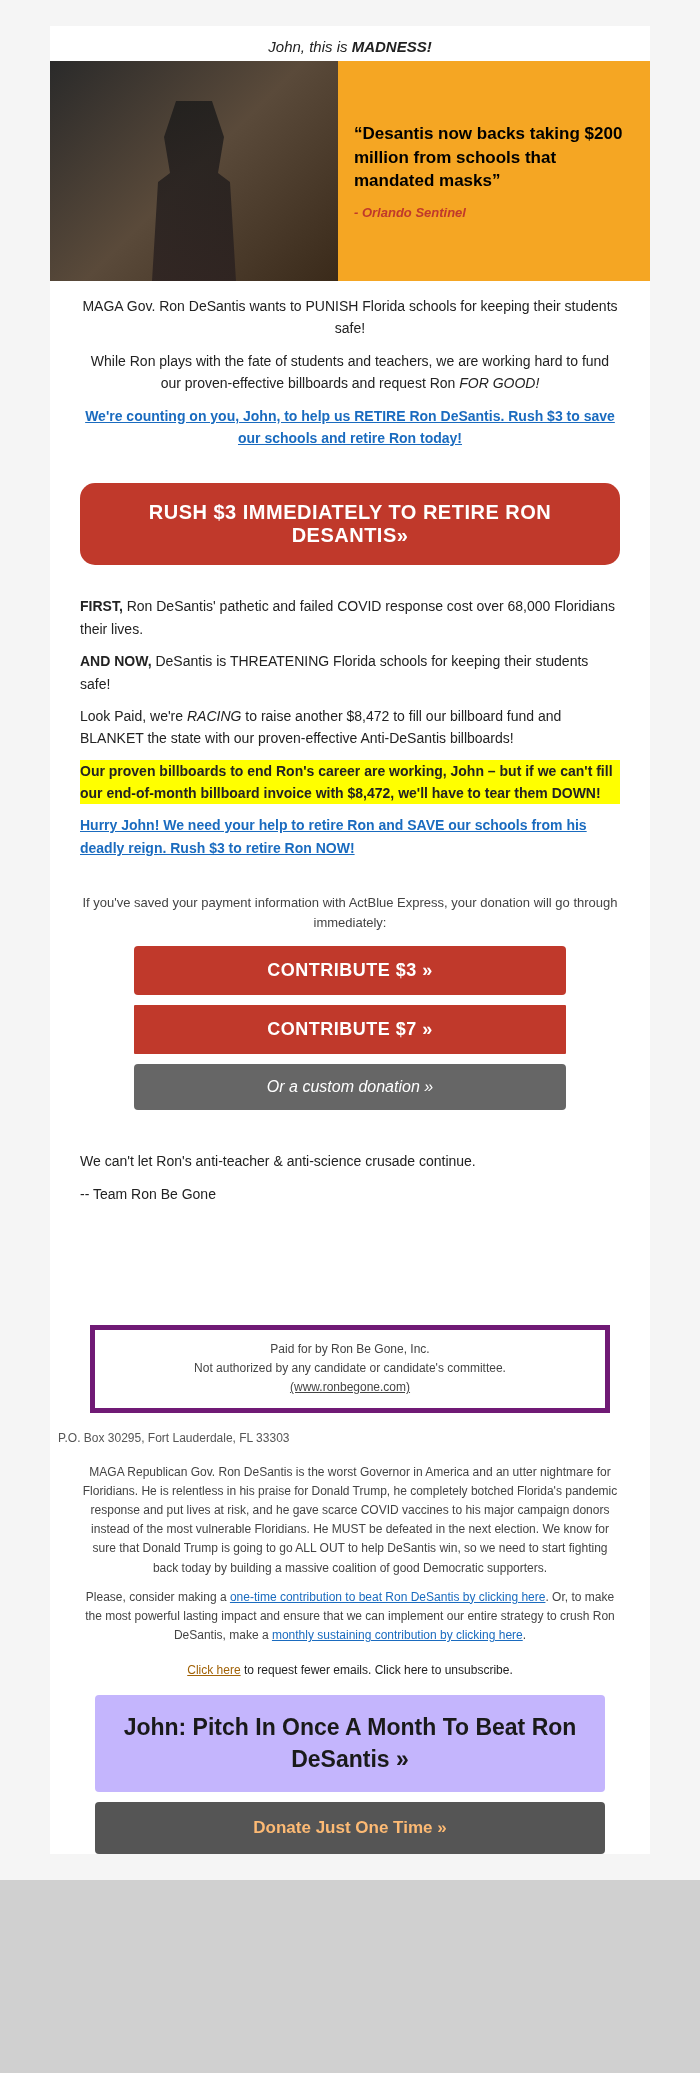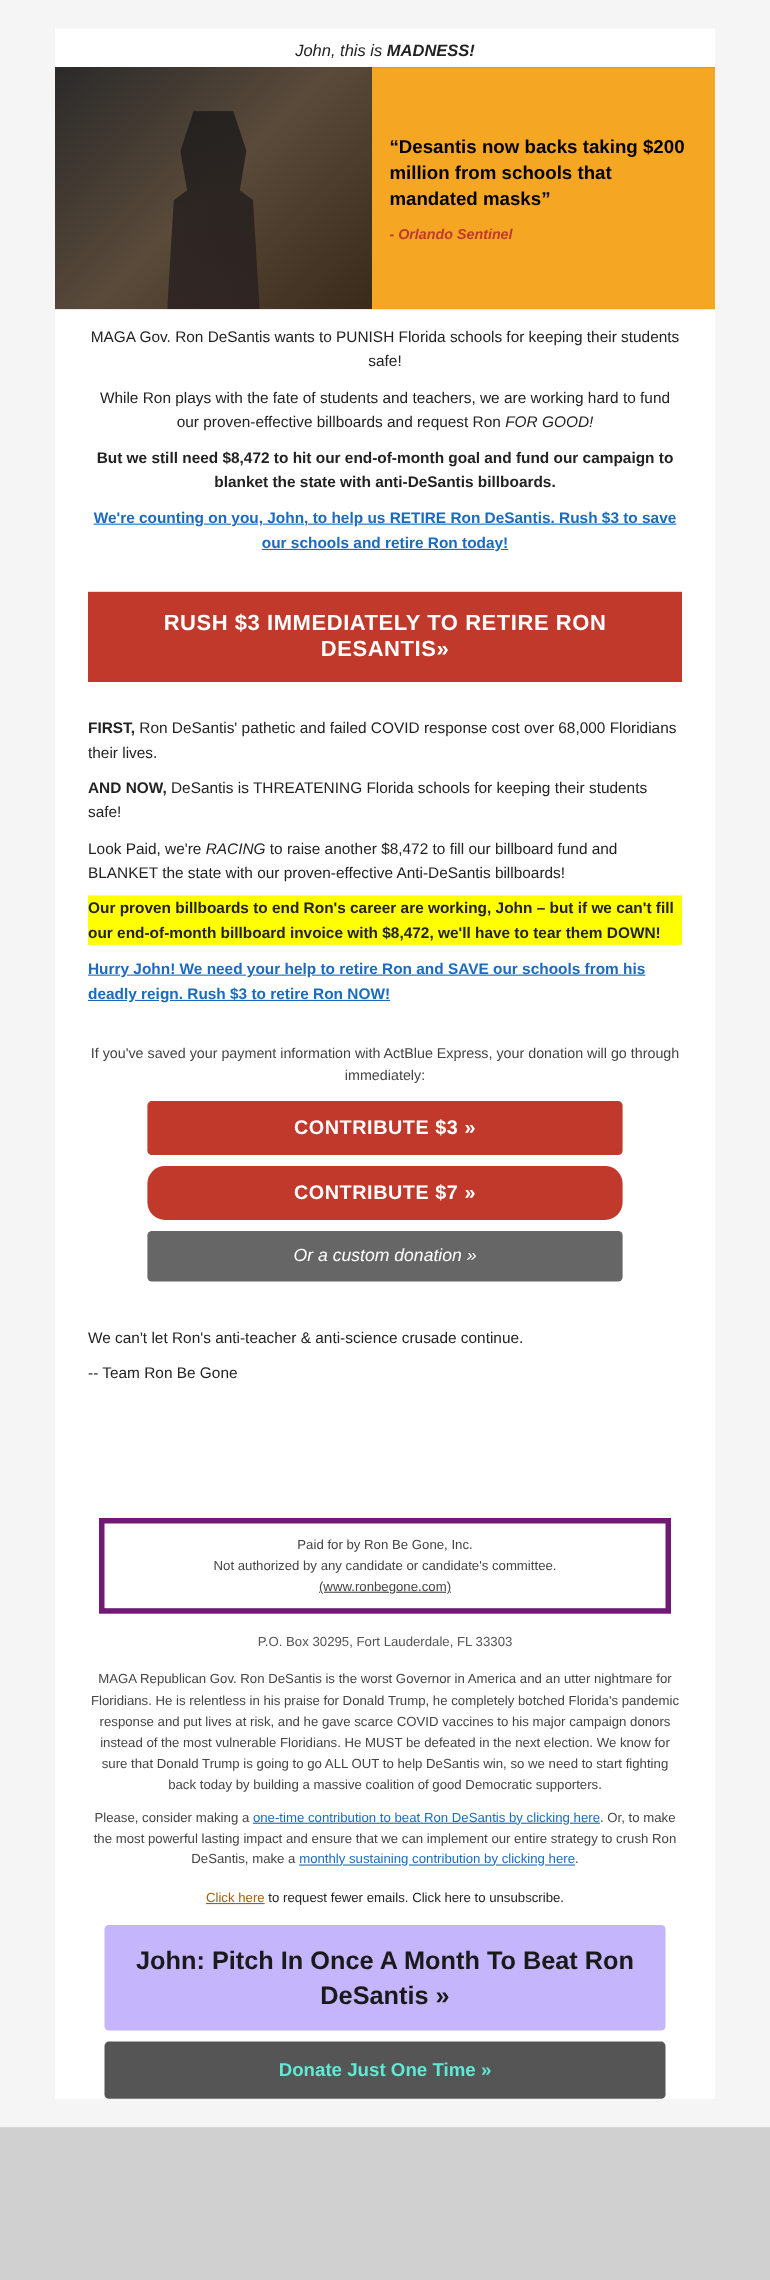--- a/index.html
+++ b/index.html
@@ -115,21 +115,21 @@
       color: #fff;
       text-align: center;
       padding: 18px 20px;
       font-size: 20px;
       font-weight: bold;
       text-transform: uppercase;
       border: none;
       cursor: pointer;
       width: 90%;
       margin: 10px auto 16px;
-      border-radius: 0;
+      border-radius: 15px;
       letter-spacing: 0.5px;
     }
 
     
     .contribute-section {
       padding: 10px 30px 20px;
       text-align: center;
     }
     .contribute-section p {
       font-size: 13px;
@@ -158,21 +158,21 @@
       background: #c0392b;
       color: #fff;
       font-size: 18px;
       font-weight: bold;
       text-transform: uppercase;
       padding: 14px;
       margin: 0 auto 10px;
       width: 80%;
       border: none;
       cursor: pointer;
-      border-radius: 16px;
+      border-radius: 1px;
       letter-spacing: 0.5px;
     }
     .btn-custom {
       display: block;
       background: #666;
       color: #fff;
       font-size: 16px;
       font-style: italic;
       padding: 14px;
       margin: 0 auto 10px;
@@ -212,21 +212,21 @@
       font-size: 12px;
       color: #444;
       line-height: 1.6;
     }
     .footer-box a {
       color: #444;
       text-decoration: underline;
     }
 
     .footer-address {
-      text-align: center;
+      text-align: left;
       font-size: 12px;
       color: #555;
       padding: 8px;
     }
 
     .footer-body {
       padding: 10px 30px;
       font-size: 12px;
       color: #444;
       line-height: 1.6;
@@ -258,21 +258,21 @@
       width: 85%;
       border: none;
       cursor: pointer;
       border-radius: 4px;
       text-align: center;
       line-height: 1.4;
     }
     .btn-onetime {
       display: block;
       background: #555;
-      color: #5eead4;
+      color: #fdba74;
       font-size: 17px;
       font-weight: bold;
       padding: 16px 20px;
       margin: 10px auto 16px;
       width: 85%;
       border: none;
       cursor: pointer;
       border-radius: 4px;
       text-align: center;
     }
@@ -297,21 +297,20 @@
         <div class="hero-quote-text">“Desantis now backs taking $200 million from schools that mandated masks”</div>
         <div class="hero-quote-source">- Orlando Sentinel</div>
       </div>
     </div>
 
     <div class="body-section">
       <p>MAGA Gov. Ron DeSantis wants to PUNISH Florida schools for keeping their students safe!</p>
       <p>
         <span>While Ron plays with the fate of students and teachers, we are working hard to fund our proven-effective billboards and request Ron </span><span class="italic-text">FOR GOOD!</span>
       </p>
-      <p class="bold-text">But we still need $8,472 to hit our end-of-month goal and fund our campaign to blanket the state with anti-DeSantis billboards.</p>
       <p>
         <a class="blue-link" href="#">We're counting on you, John, to help us RETIRE Ron DeSantis. Rush $3 to save our schools and retire Ron today!</a>
       </p>
     </div>
 
     <button class="cta-button-big">RUSH $3 IMMEDIATELY TO RETIRE RON DESANTIS»</button>
 
     <div class="body-section">
       <p class="left">
         <strong><span>FIRST,</span></strong><span> Ron DeSantis' pathetic and failed COVID response cost over 68,000 Floridians their lives.</span>

